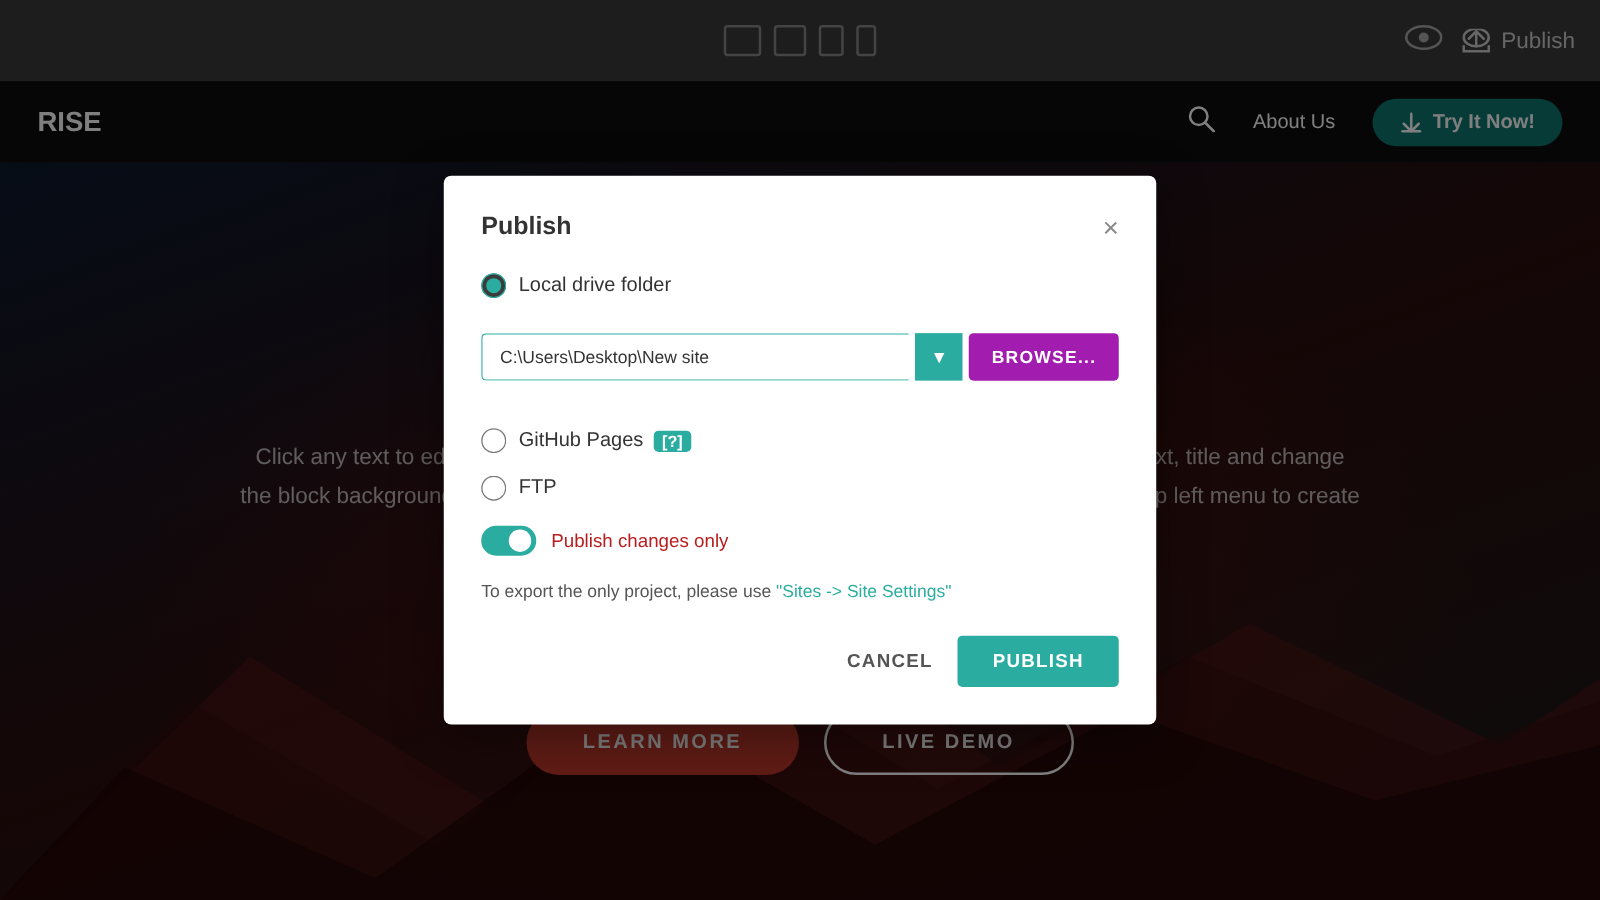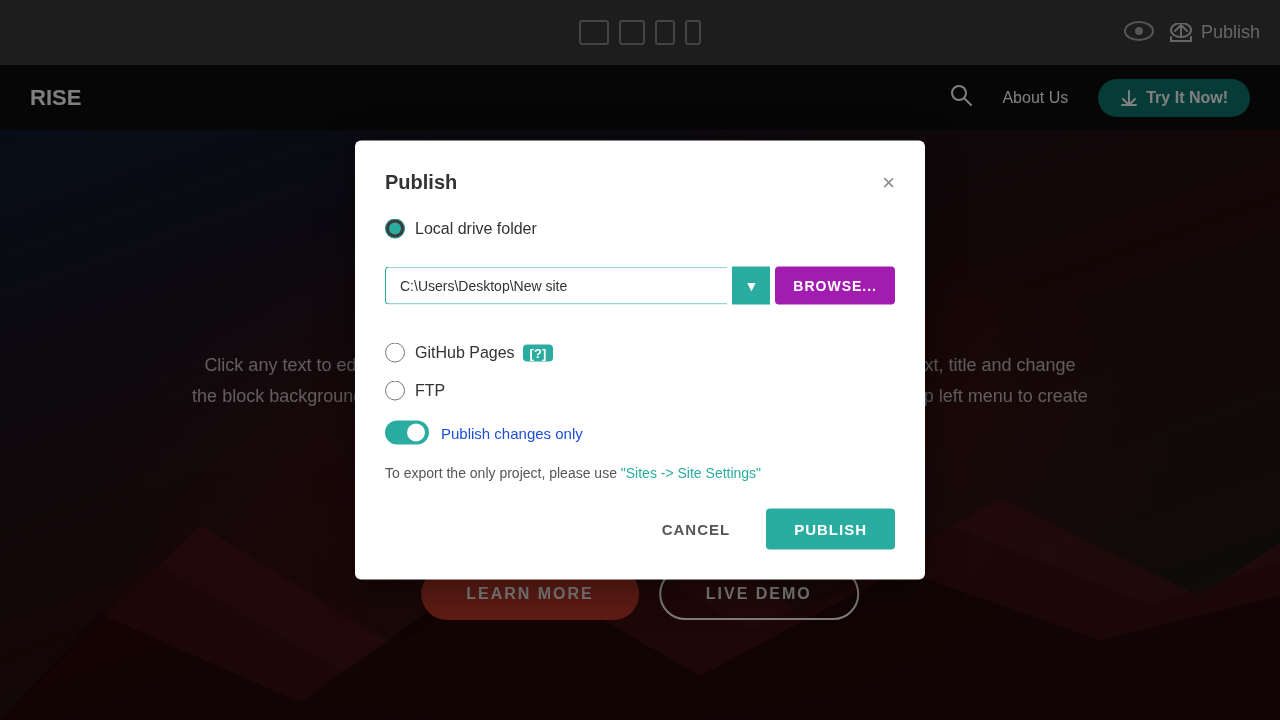--- a/index.html
+++ b/index.html
@@ -361,42 +361,42 @@
       height: 18px;
       background: #fff;
       border-radius: 50%;
       top: 3px;
       left: 22px;
       transition: 0.3s;
     }
 
     .toggle-label {
       font-size: 15px;
-      color: #1d4ed8;
+      color: #b91c1c;
       text-align: center;
     }
 
     
     .export-note {
       font-size: 14px;
       color: #555;
       margin-bottom: 28px;
     }
 
     .export-link {
       color: #2aada0;
       text-decoration: none;
     }
 
     
     .dialog-footer {
       display: flex;
       justify-content: flex-end;
       align-items: center;
-      gap: 21px;
+      gap: 5px;
     }
 
     .cancel-btn {
       background: none;
       border: none;
       color: #555;
       font-size: 15px;
       font-weight: 600;
       letter-spacing: 1px;
       cursor: pointer;

